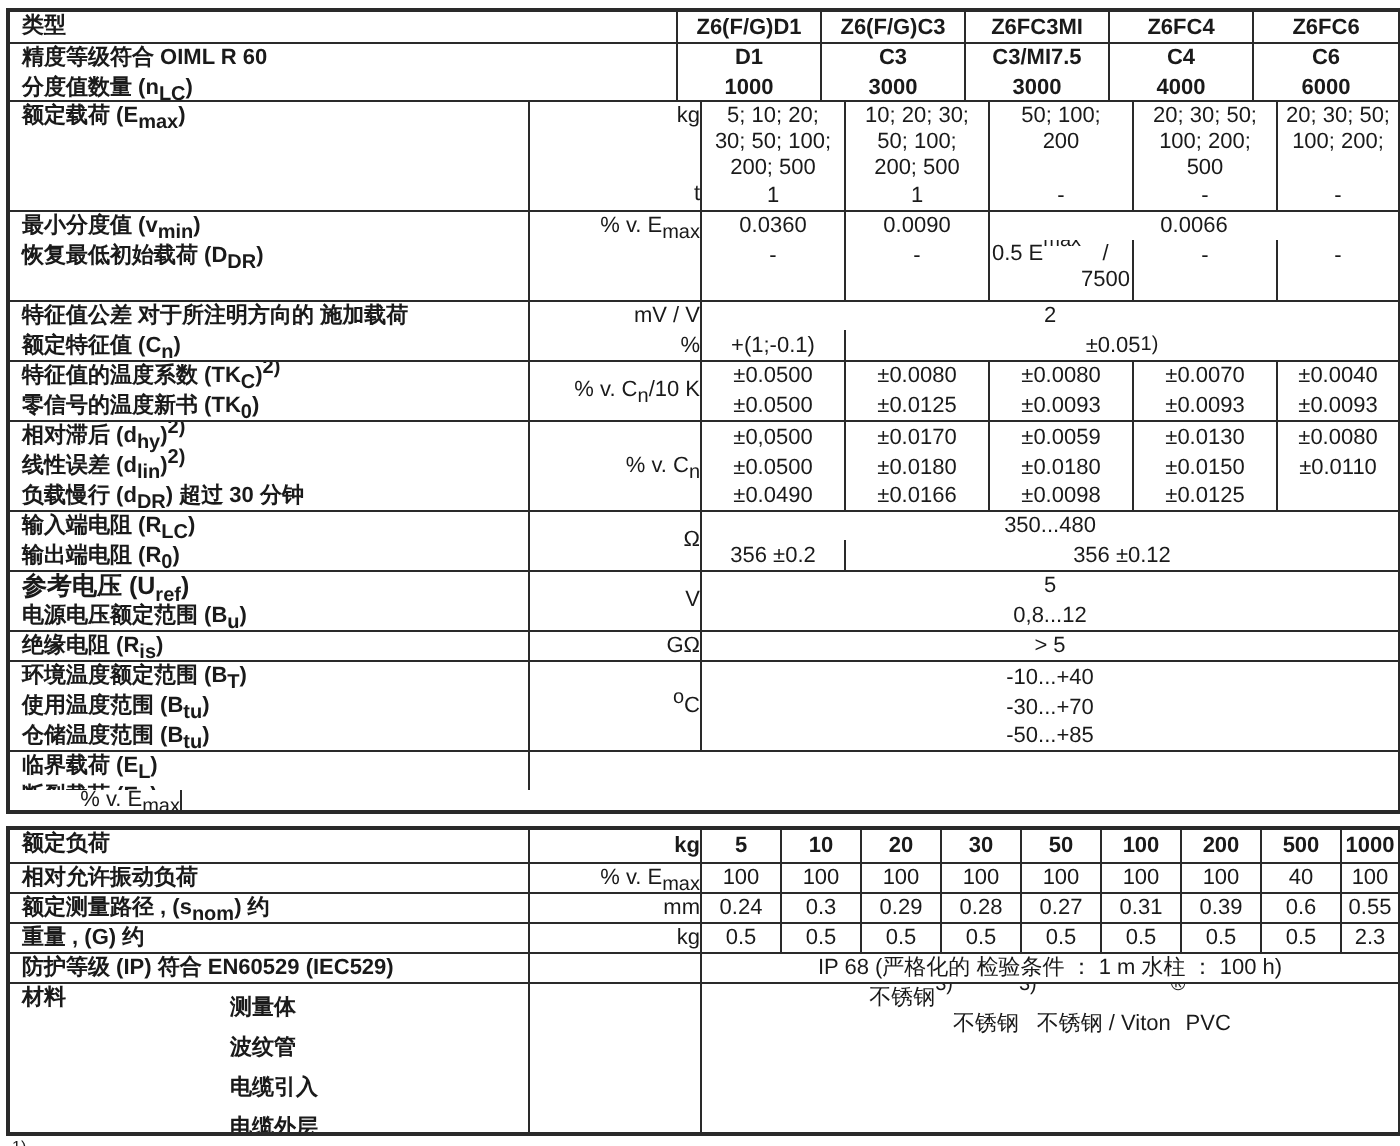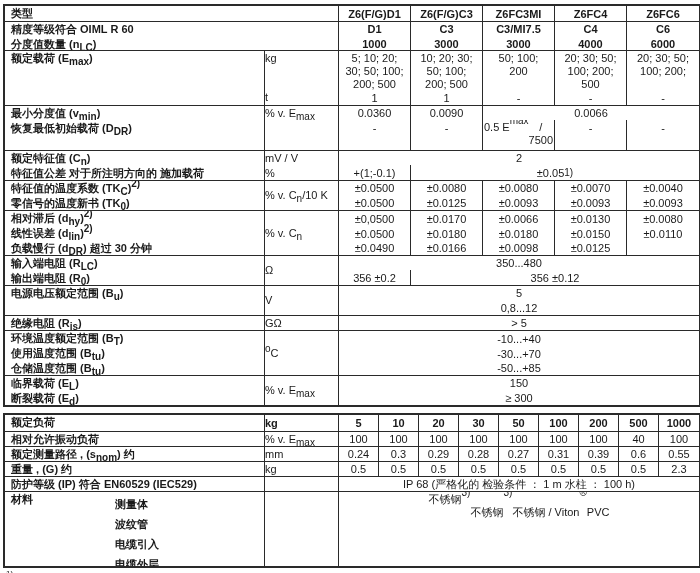--- a/index.html
+++ b/index.html
@@ -10,21 +10,21 @@
   #t1{top:4px;}
   #t2{top:413px;}
   .trow{display:flex;box-sizing:border-box;border-top:1px solid var(--bc);overflow:hidden;}
   .tbl > .trow:first-child{border-top:none;}
   .cell{box-sizing:border-box;}
   .label{width:260px;border-right:1px solid var(--bc);padding-left:6px;position:relative;overflow:hidden;}
   .label.spanu{width:334px;}
   .label .line{height:15px;line-height:15px;font-weight:bold;white-space:nowrap;}
   .line.big{font-size:12.5px;}
   .unit{width:74px;border-right:1px solid var(--bc);display:flex;flex-direction:column;
-        align-items:flex-start;justify-content:center;text-align:center;overflow:hidden;}
+        align-items:flex-end;justify-content:center;text-align:center;overflow:hidden;margin-left:12px;}
   .unit .line{height:15px;line-height:15px;white-space:nowrap;}
   .unit.top{justify-content:flex-start;}
   .unit.split{justify-content:space-between;}
   .data{flex:1;display:flex;flex-direction:column;overflow:hidden;}
   .band{display:flex;flex-shrink:0;}
   .dcell{display:flex;align-items:center;justify-content:center;text-align:center;
          border-right:1px solid var(--bc);overflow:hidden;line-height:14px;}
   .dcell.last{border-right:none;flex:1;}
   .band.vtop .dcell{align-items:flex-start;padding-top:1px;}
   .b{font-weight:bold;}
@@ -117,22 +117,22 @@
             <div class="cell dcell" style="width: 72px;">-</div>
             <div class="cell dcell" style="width: 72px;">-</div>
             <div class="cell dcell" style="width: 72px; line-height: 13px;">0.5 E<sub>max</sub>/<br>7500</div>
             <div class="cell dcell" style="width: 72px;">-</div>
             <div class="cell dcell last" style="width: 72px;">-</div>
           </div>
         </div>
       </div>
       <div class="trow" style="height: 30px;">
         <div class="cell label">
+          <div class="line">特征值公差 对于所注明方向的 施加载荷</div>
           <div class="line">额定特征值 (C<sub>n</sub>)</div>
-          <div class="line">特征值公差 对于所注明方向的 施加载荷</div>
         </div>
         <div class="cell unit top">
           <div class="line">mV / V</div>
           <div class="line">%</div>
         </div>
         <div class="data">
           <div class="band" style="height: 14px;">
             <div class="cell dcell last" style="width: 360px;">2</div>
           </div>
           <div class="band" style="height: 15px;">
@@ -172,21 +172,21 @@
           <div class="line">线性误差 (d<sub>lin</sub>)<sup>2)</sup></div>
           <div class="line">负载慢行 (d<sub>DR</sub>) 超过 30 分钟</div>
         </div>
         <div class="cell unit">
           <div class="line">% v. C<sub>n</sub></div>
         </div>
         <div class="data">
           <div class="band" style="height: 15px;">
             <div class="cell dcell" style="width: 72px;">±0,0500</div>
             <div class="cell dcell" style="width: 72px;">±0.0170</div>
-            <div class="cell dcell" style="width: 72px;">±0.0066</div>
+            <div class="cell dcell" style="width: 72px;">±0.0059</div>
             <div class="cell dcell" style="width: 72px;">±0.0130</div>
             <div class="cell dcell last" style="width: 72px;">±0.0080</div>
           </div>
           <div class="band" style="height: 15px;">
             <div class="cell dcell" style="width: 72px;">±0.0500</div>
             <div class="cell dcell" style="width: 72px;">±0.0180</div>
             <div class="cell dcell" style="width: 72px;">±0.0180</div>
             <div class="cell dcell" style="width: 72px;">±0.0150</div>
             <div class="cell dcell last" style="width: 72px;">±0.0110</div>
           </div>
@@ -212,20 +212,21 @@
             <div class="cell dcell last" style="width: 360px;">350...480</div>
           </div>
           <div class="band" style="height: 15px;">
             <div class="cell dcell" style="width: 72px;">356 ±0.2</div>
             <div class="cell dcell last" style="width: 288px;">356 ±0.12</div>
           </div>
         </div>
       </div>
       <div class="trow" style="height: 30px;">
         <div class="cell label">
+          <div class="line big">参考电压 (U<sub>ref</sub>)</div>
           <div class="line">电源电压额定范围 (B<sub>u</sub>)</div>
         </div>
         <div class="cell unit">
           <div class="line">V</div>
         </div>
         <div class="data">
           <div class="band" style="height: 14px;">
             <div class="cell dcell last" style="width: 360px;">5</div>
           </div>
           <div class="band" style="height: 15px;">
@@ -260,21 +261,21 @@
             <div class="cell dcell last" style="width: 360px;">-10...+40</div>
           </div>
           <div class="band" style="height: 15px;">
             <div class="cell dcell last" style="width: 360px;">-30...+70</div>
           </div>
           <div class="band" style="height: 14px;">
             <div class="cell dcell last" style="width: 360px;">-50...+85</div>
           </div>
         </div>
       </div>
-      <div class="trow" style="height: 30px;">
+      <div class="trow" style="height: 30px; flex-direction: column;">
         <div class="cell label">
           <div class="line">临界载荷 (E<sub>L</sub>)</div>
           <div class="line">断裂载荷 (E<sub>d</sub>)</div>
         </div>
         <div class="cell unit">
           <div class="line">% v. E<sub>max</sub></div>
         </div>
         <div class="data">
           <div class="band" style="height: 14px;">
             <div class="cell dcell last" style="width: 360px;">150</div>

